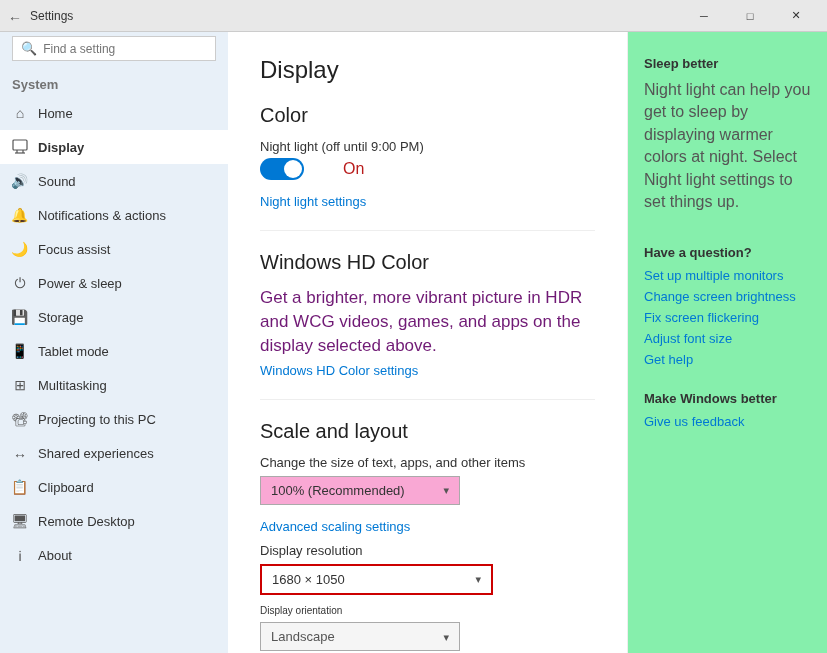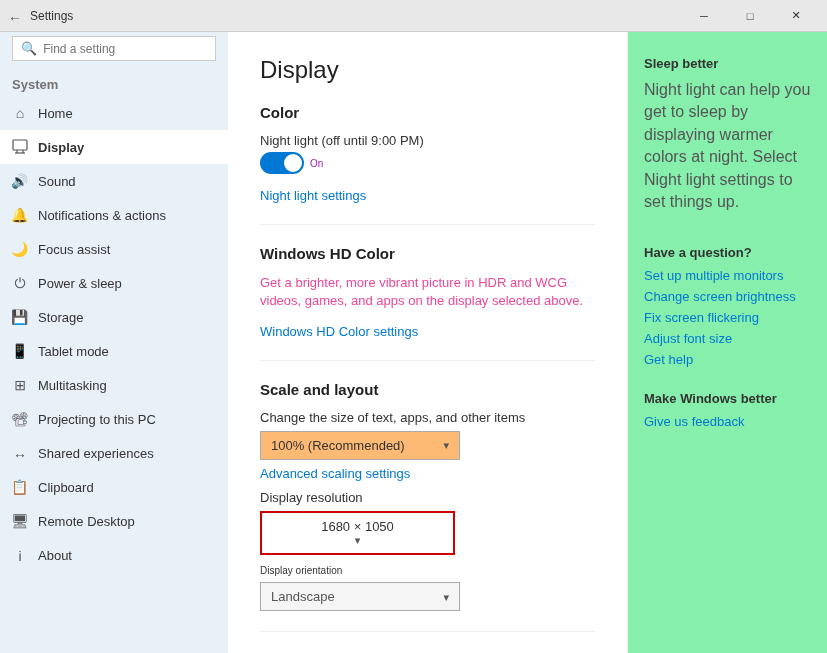--- a/index.html
+++ b/index.html
@@ -123,22 +123,22 @@
     }
     .page-title {
       font-size: 24px;
       font-weight: 300;
       color: #222;
       margin-bottom: 20px;
     }
 
     
     .section-title {
-      font-size: 15px;
-      font-weight: 700;
+      font-size: 20px;
+      font-weight: 400;
       color: #222;
       margin-bottom: 12px;
     }
     .section-divider {
       border: none;
       border-top: 1px solid #eee;
       margin: 20px 0;
     }
 
     
@@ -170,71 +170,72 @@
       width: 18px;
       height: 18px;
       background: white;
       border-radius: 50%;
       position: absolute;
       top: 2px;
       left: 24px;
       transition: left 0.2s;
     }
     .toggle-label {
-      font-size: 10px;
-      color: #a21caf;
+      font-size: 16px;
+      color: #b91c1c;
+      margin-left: 33px;
     }
     .link-blue {
       color: #0078d4;
       font-size: 13px;
       cursor: pointer;
       text-decoration: none;
       display: inline-block;
       margin-top: 6px;
     }
 
     
     .hd-color-desc {
-      font-size: 13px;
-      color: #ec4899;
-      margin-bottom: 8px;
+      font-size: 17px;
+      color: #701a75;
+      margin-bottom: 0;
       line-height: 1.4;
     }
 
     
     .scale-label {
       font-size: 13px;
       color: #333;
       margin-bottom: 6px;
     }
     .dropdown-select {
       width: 200px;
       padding: 6px 10px;
       border: 1px solid #aaa;
-      background: #fdba74;
+      background: #f9a8d4;
       font-size: 13px;
       color: #333;
       cursor: pointer;
       display: flex;
       align-items: center;
       justify-content: space-between;
+      margin-bottom: 8px;
     }
     .dropdown-select-highlighted {
-      width: 195px;
+      width: 233px;
       padding: 6px 10px;
       border: 2px solid #cc0000;
       background: white;
       font-size: 13px;
       color: #333;
       cursor: pointer;
       display: flex;
       align-items: center;
       justify-content: space-between;
       margin-bottom: 8px;
-      flex-direction: column;
     }
     .dropdown-arrow { font-size: 11px; color: #555; }
 
     .resolution-label {
       font-size: 13px;
       color: #333;
       margin-bottom: 6px;
       margin-top: 8px;
     }
     .orientation-label {

